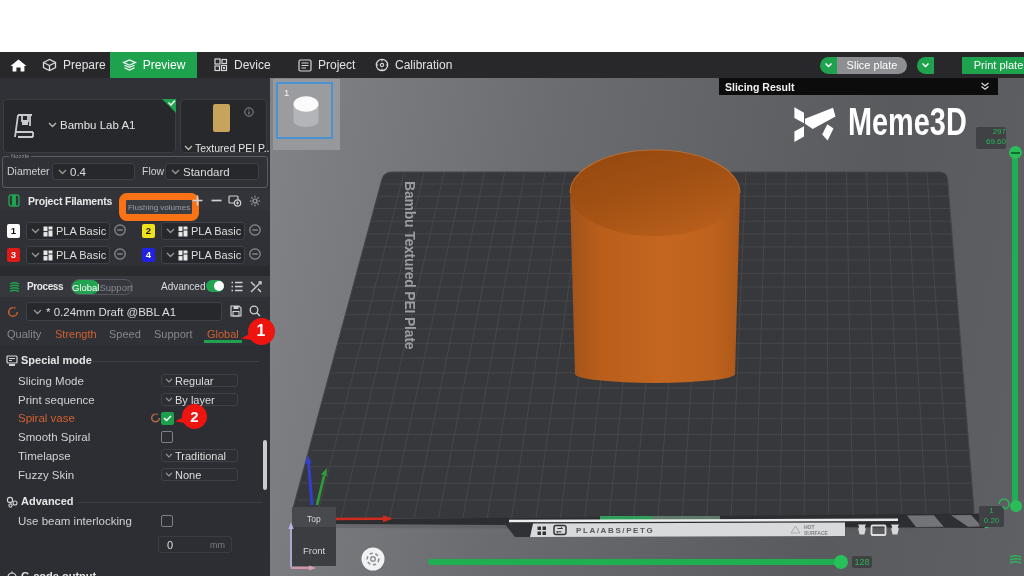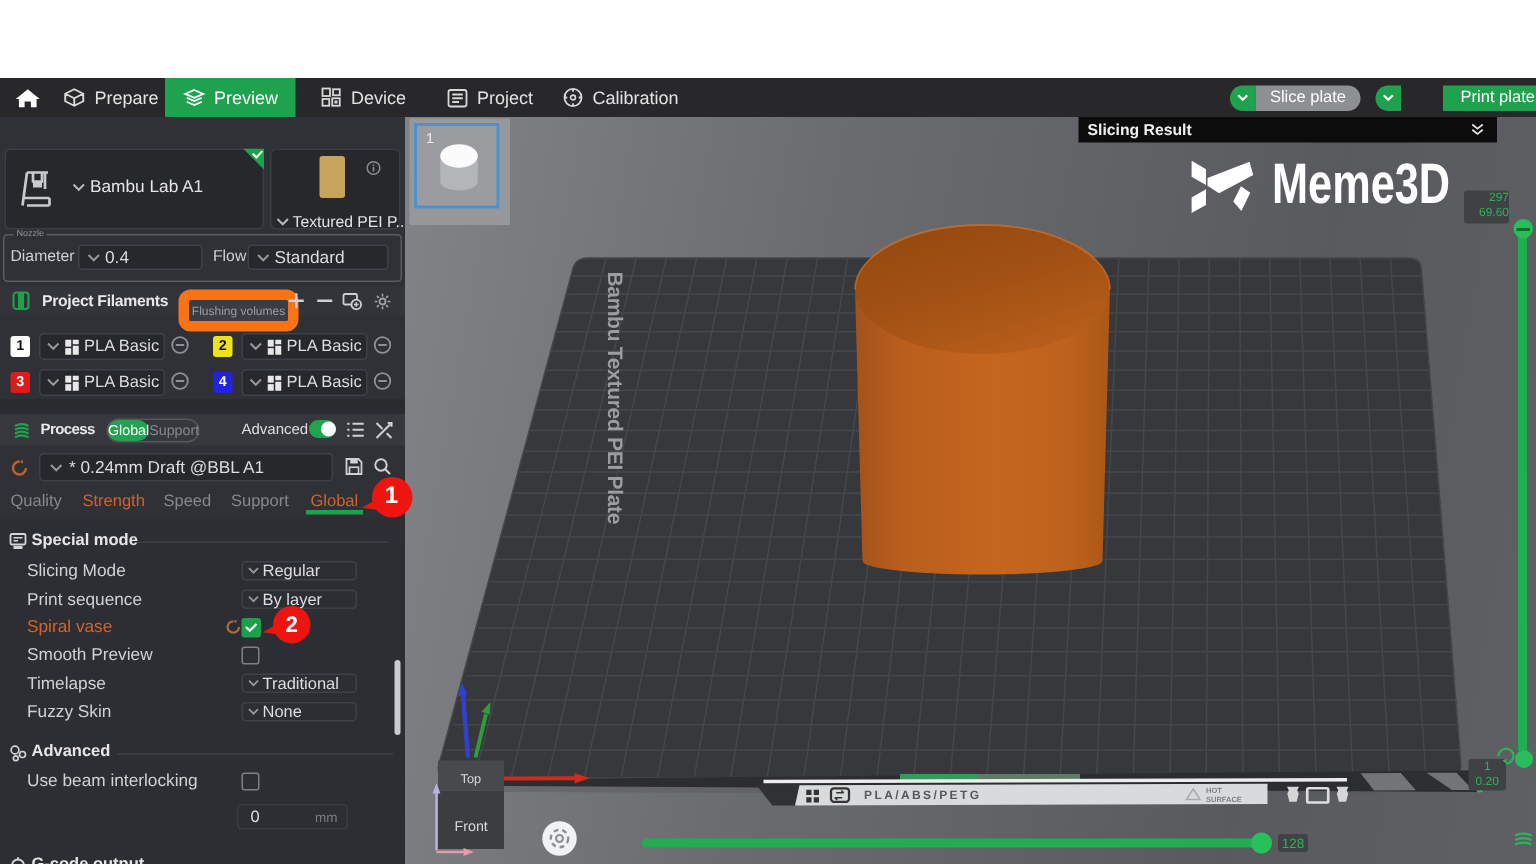--- a/index.html
+++ b/index.html
@@ -296,21 +296,21 @@
   </div>
   <div class="lbl" style="left:18px;top:334px;color:#d2622f;">Spiral vase</div>
   <svg class="abs" style="left:150px;top:335px;" width="11" height="10" viewBox="0 0 11 10">
       <path d="M9.3 5 A3.8 3.8 0 1 1 5.5 1.2" fill="none" stroke="#b06a40" stroke-width="1.5"></path>
       <path d="M5.5 1.2 L7.6 0.2 L7.6 2.5 Z" fill="#b06a40"></path>
     </svg>
   <div class="abs" style="left:161px;top:334px;width:13px;height:13px;background:#1da04c;border-radius:2px;"></div>
   <svg class="abs" style="left:163px;top:337px;" width="9" height="7" viewBox="0 0 9 7">
       <path d="M1 3 L3.5 5.5 L8 1" fill="none" stroke="#fff" stroke-width="1.5"></path>
     </svg>
-  <div class="lbl" style="left:18px;top:353px;">Smooth Preview</div>
+  <div class="lbl" style="left:18px;top:353px;">Smooth Spiral</div>
   <div class="checkbox" style="left:161px;top:353px;"></div>
   <div class="lbl" style="left:18px;top:372px;">Timelapse</div>
   <div class="ibox" style="left:161px;top:371px;width:77px;height:13px;font-size:11px;background:#2c2e33;">
     <svg width="8" height="5" viewBox="0 0 8 5" style="margin:0 2px 0 3px">
         <path d="M1 0.8 L4 3.8 L7 0.8" fill="none" stroke="#999" stroke-width="1.2"></path>
       </svg>Traditional
   </div>
   <div class="lbl" style="left:18px;top:391px;">Fuzzy Skin</div>
   <div class="ibox" style="left:161px;top:390px;width:77px;height:13px;font-size:11px;background:#2c2e33;">
     <svg width="8" height="5" viewBox="0 0 8 5" style="margin:0 2px 0 3px">

